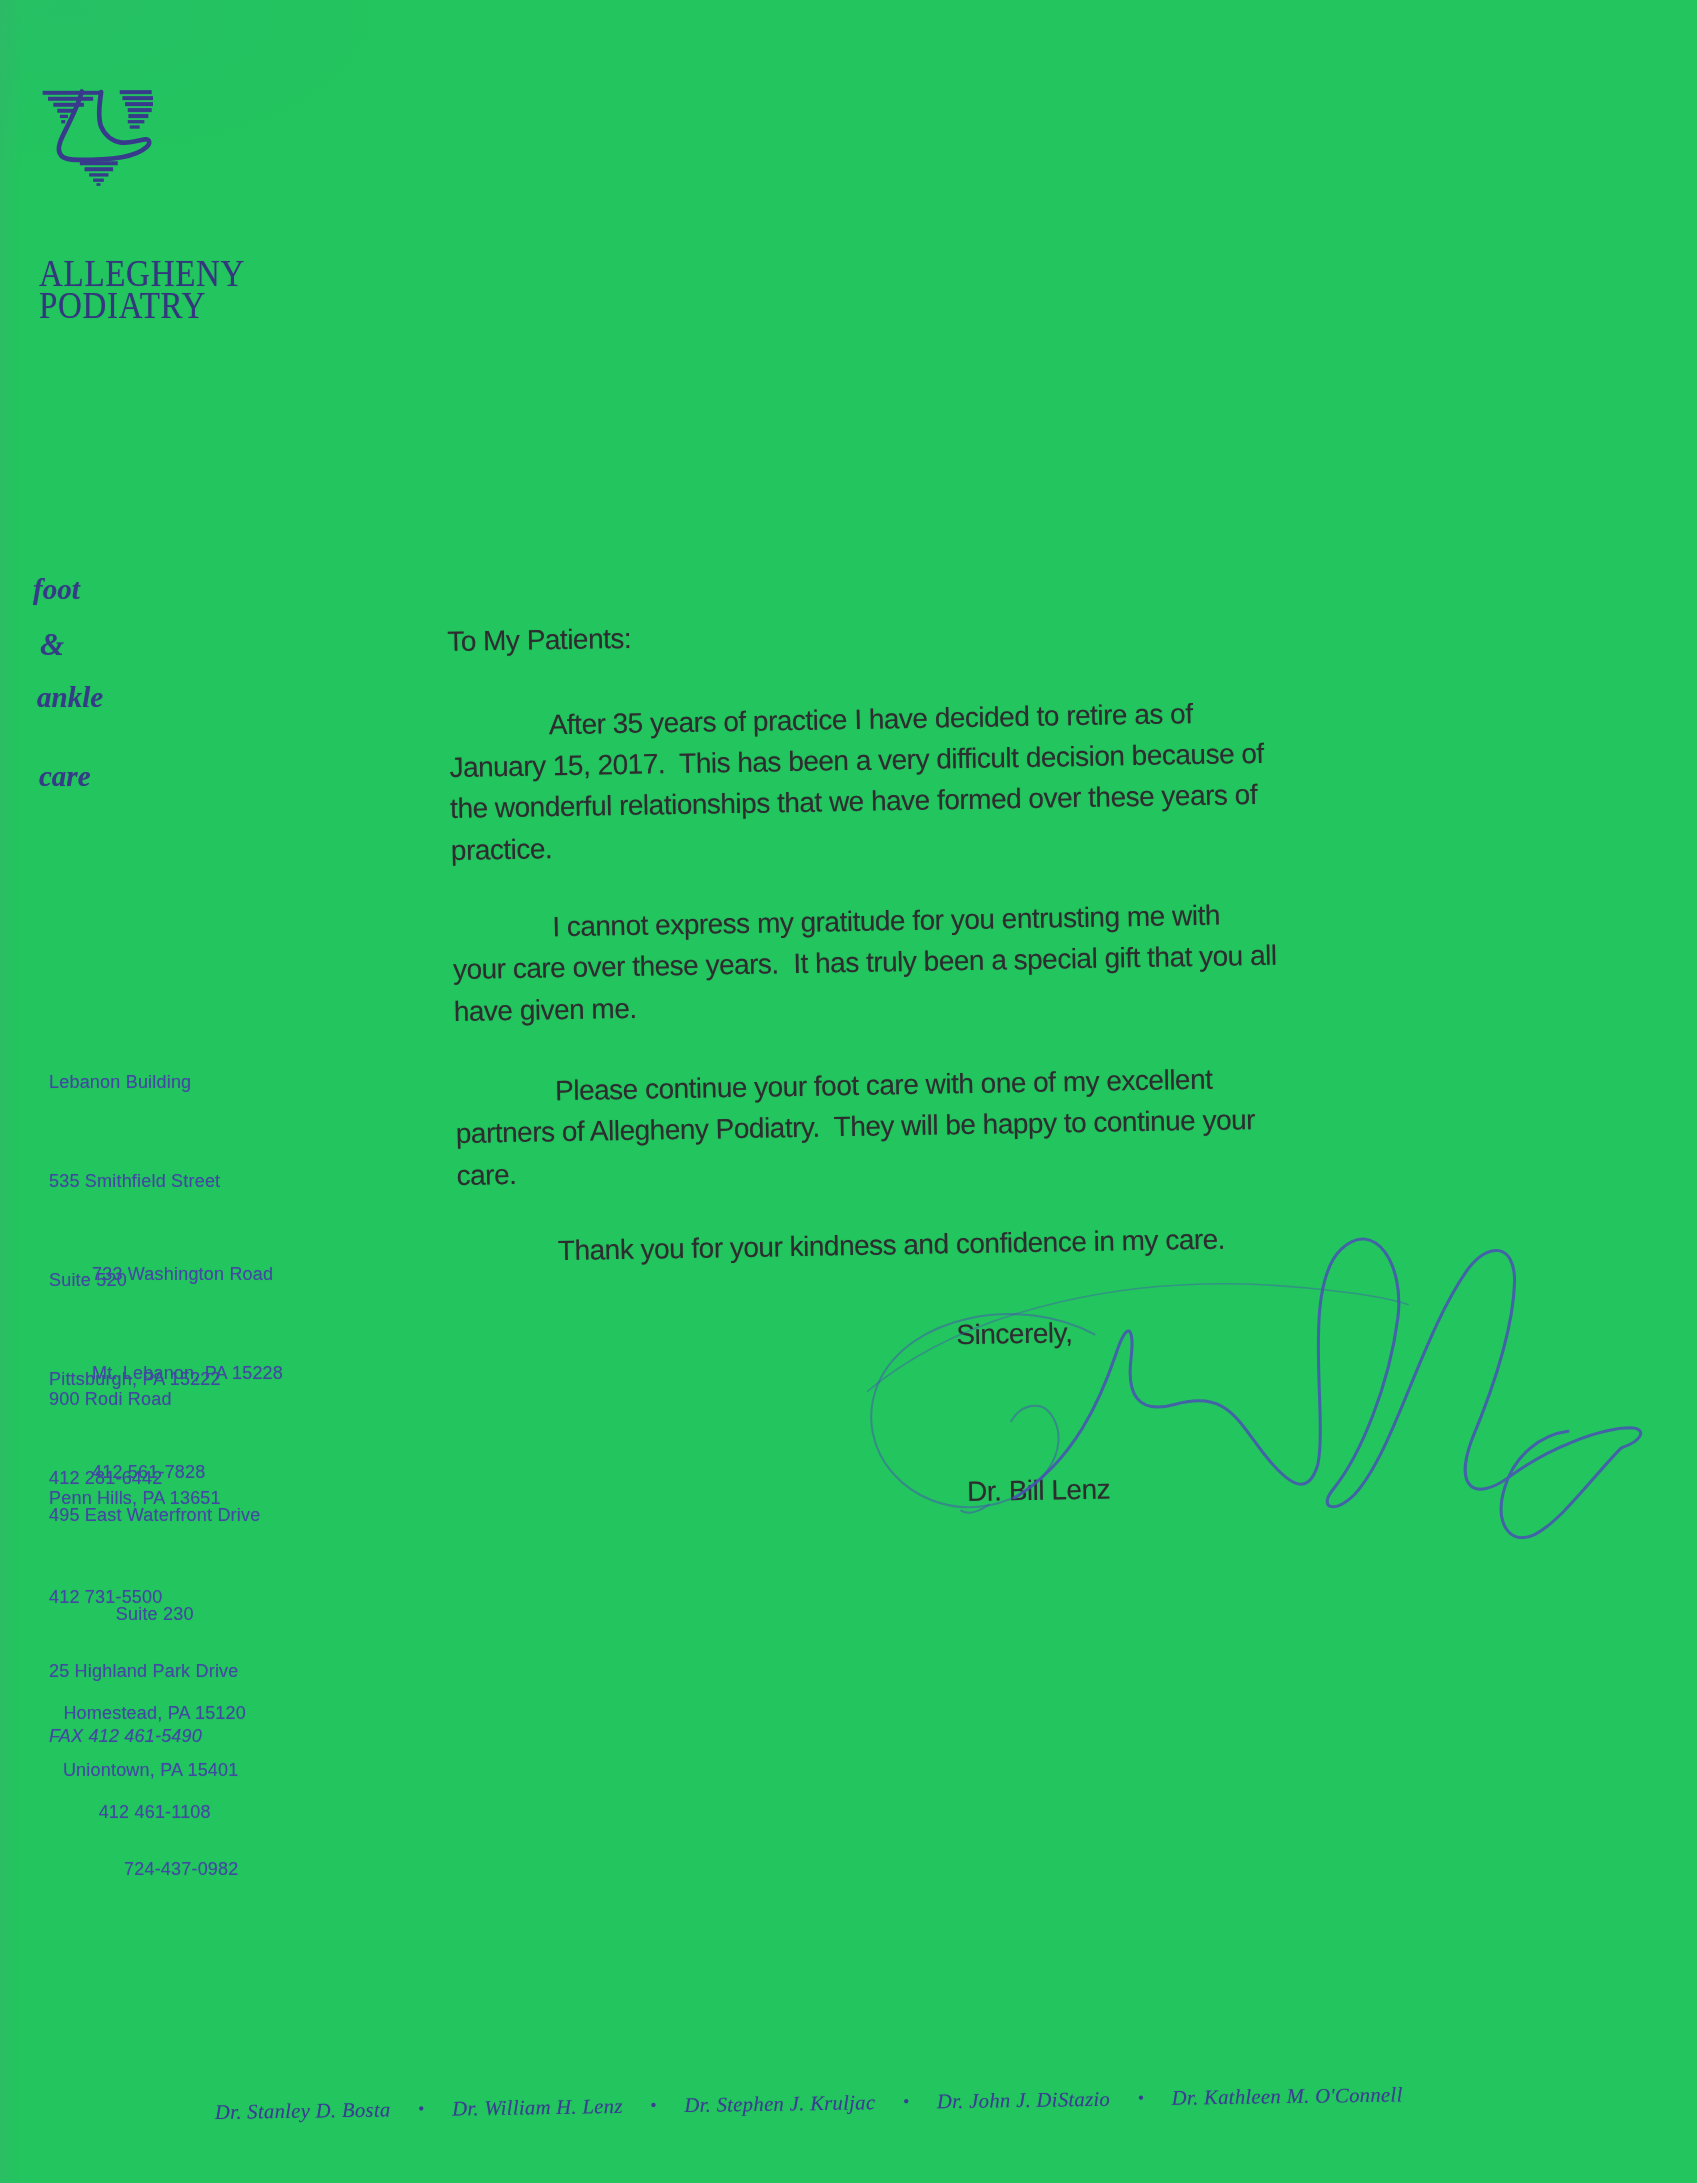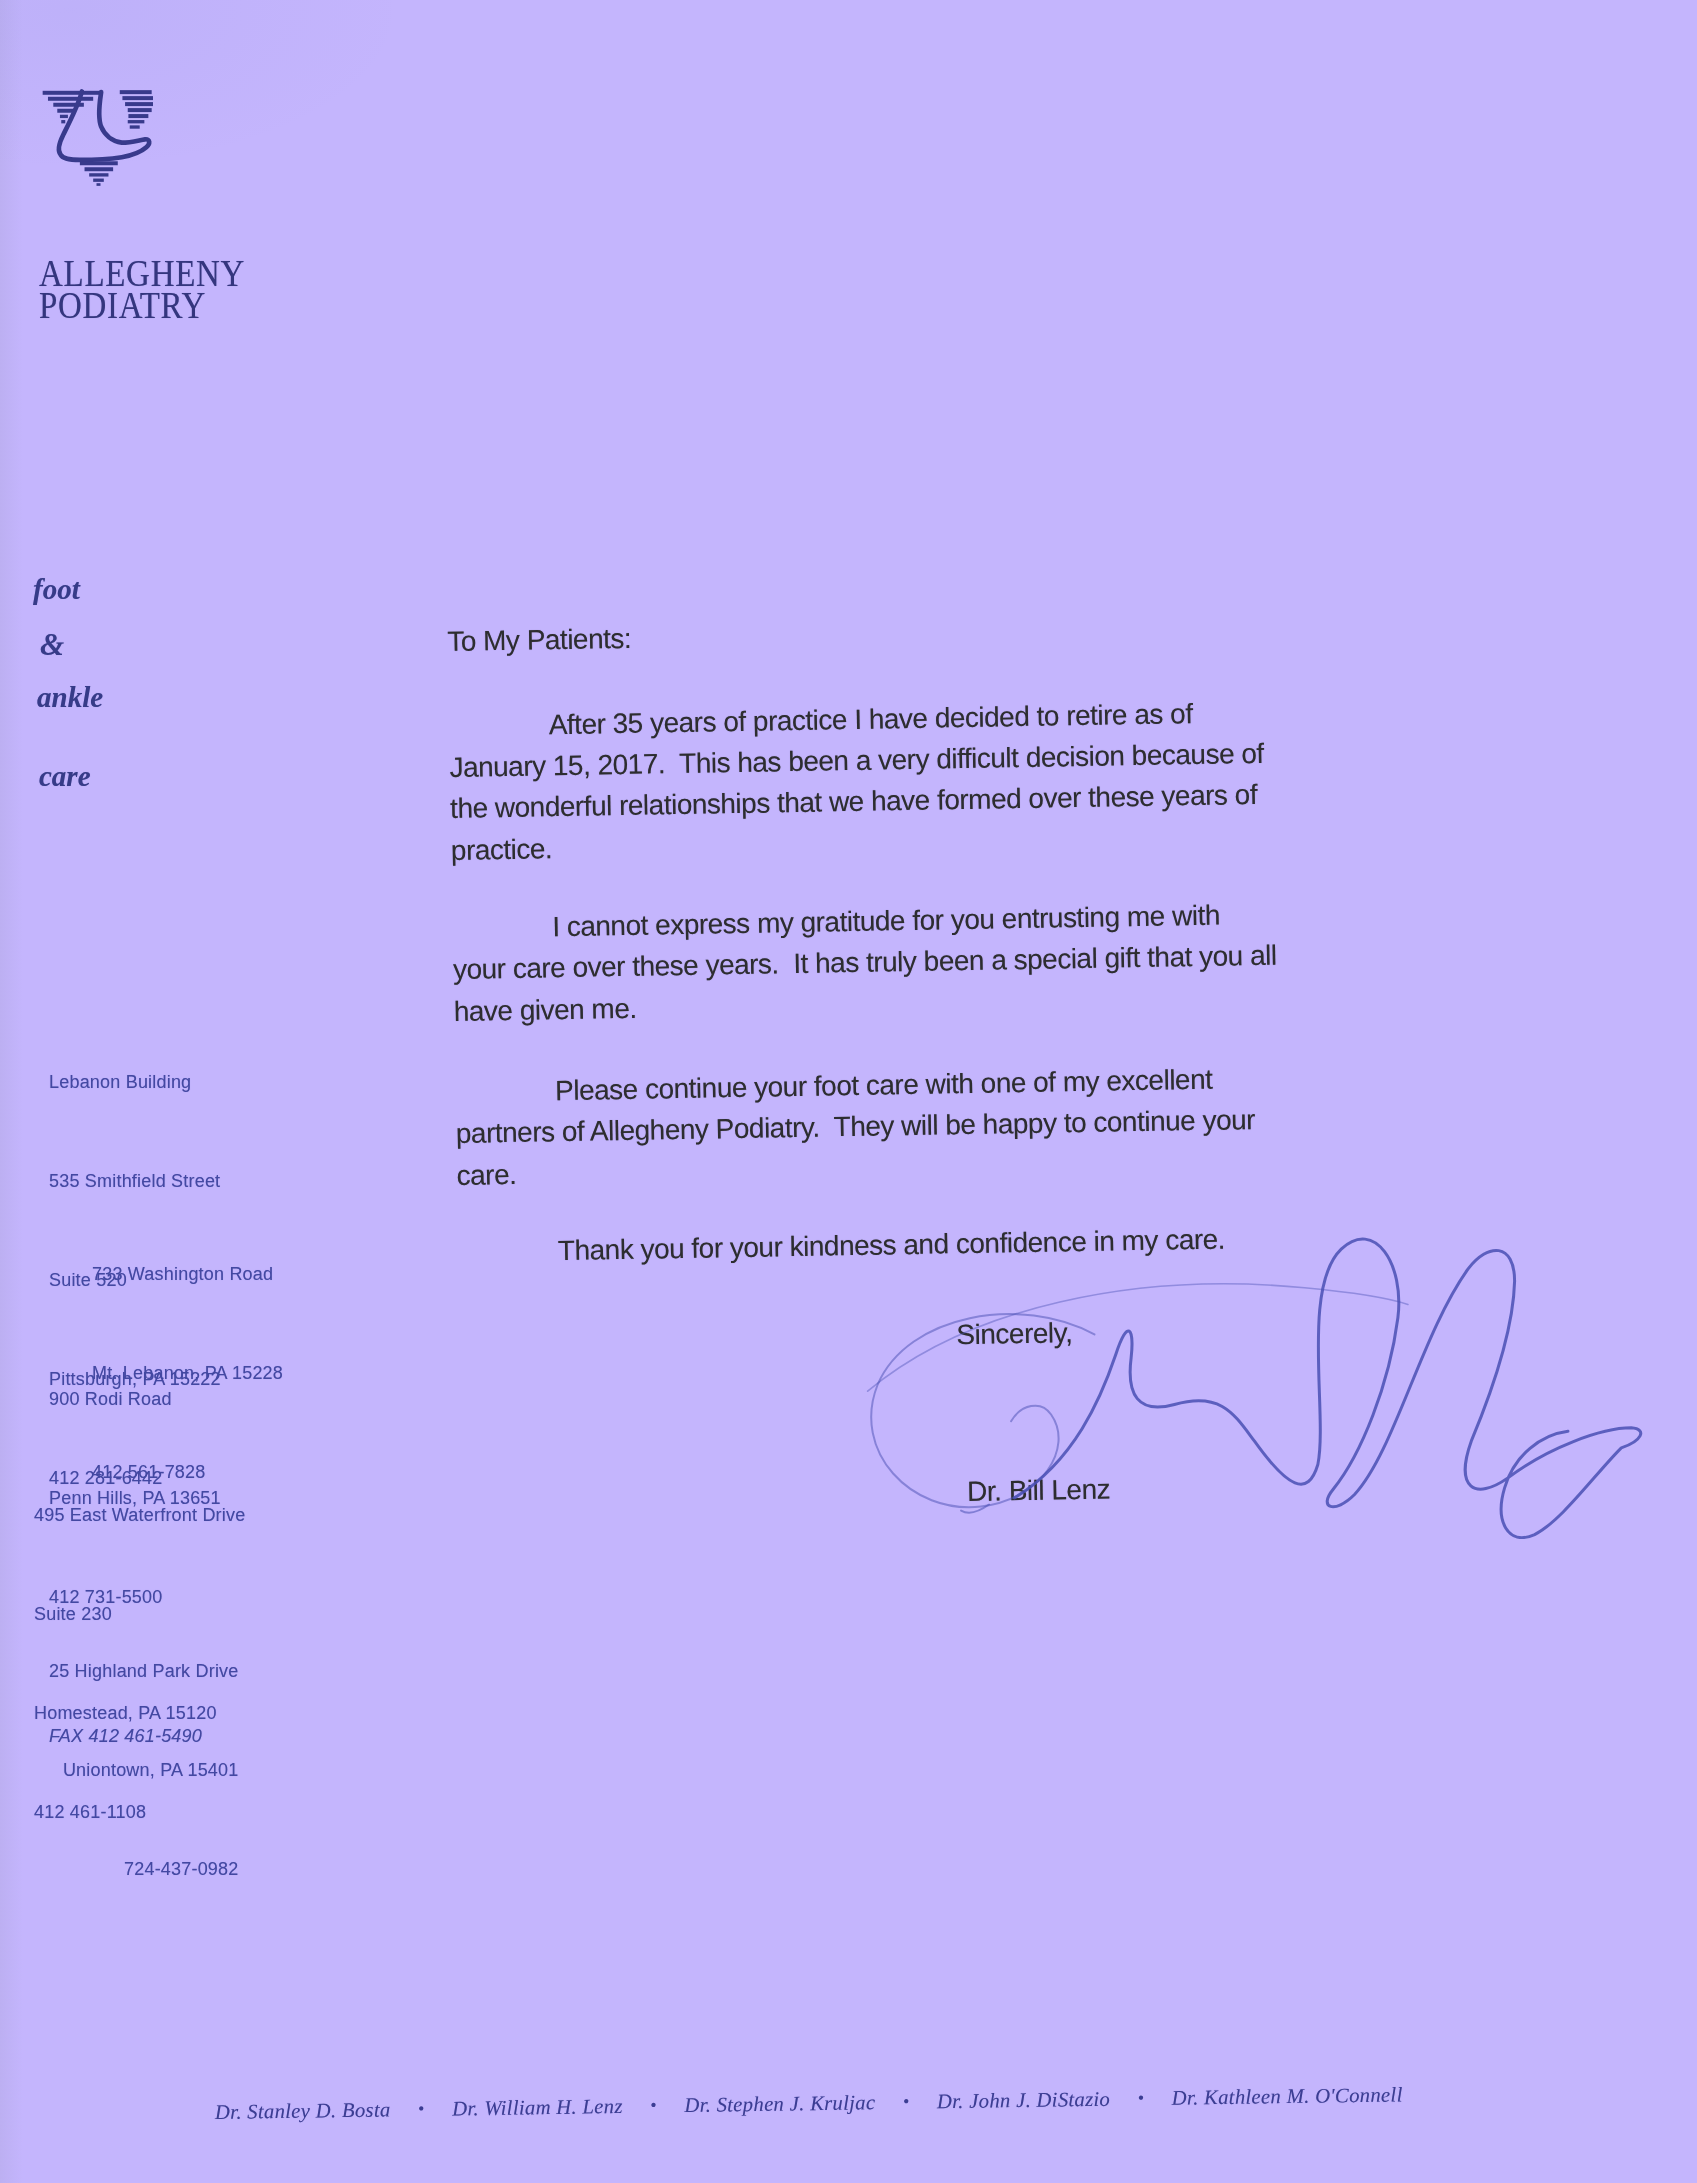--- a/index.html
+++ b/index.html
@@ -3,21 +3,21 @@
 <meta charset="utf-8">
 <style>
   html,body{margin:0;padding:0;}
   body{
     width:1698px;height:2183px;
     background:#e9e9ec;
     font-family:"Liberation Sans", sans-serif;
   }
   #page{
     position:relative;width:1698px;height:2183px;overflow:hidden;
-    background:#c4b5fd;
+    background:#22c55e;
   }
   
   .scan-edge-left{
     position:absolute;left:0;top:0;width:23px;height:2183px;
     background:linear-gradient(to right, rgba(120,125,145,.10), rgba(120,125,145,0));
     pointer-events:none;
   }
   .scan-smudge{
     position:absolute;left:0;top:0;width:467px;height:200px;
     background:radial-gradient(ellipse at 15% 5%, rgba(90,110,190,.06), rgba(90,110,190,0) 60%);
@@ -150,21 +150,21 @@
   <div class="abs addr" style="left:49px;top:1192px;margin-left:43px;">
     <div>733 Washington Road</div>
     <div>Mt. Lebanon, PA 15228</div>
     <div>412 561-7828</div>
   </div>
   <div class="abs addr" style="left:49px;top:1317px;">
     <div>900 Rodi Road</div>
     <div>Penn Hills, PA 13651</div>
     <div>412 731-5500</div>
   </div>
-  <div class="abs addr" style="left:34px;top:1433px;">
+  <div class="abs addr" style="left:49px;top:1433px;text-align:center;">
     <div>495 East Waterfront Drive</div>
     <div>Suite 230</div>
     <div>Homestead, PA 15120</div>
     <div>412 461-1108</div>
   </div>
   <div class="abs addr" style="left:49px;top:1589px;text-align:right;">
     <div>25 Highland Park Drive</div>
     <div>Uniontown, PA 15401</div>
     <div>724-437-0982</div>
   </div>

